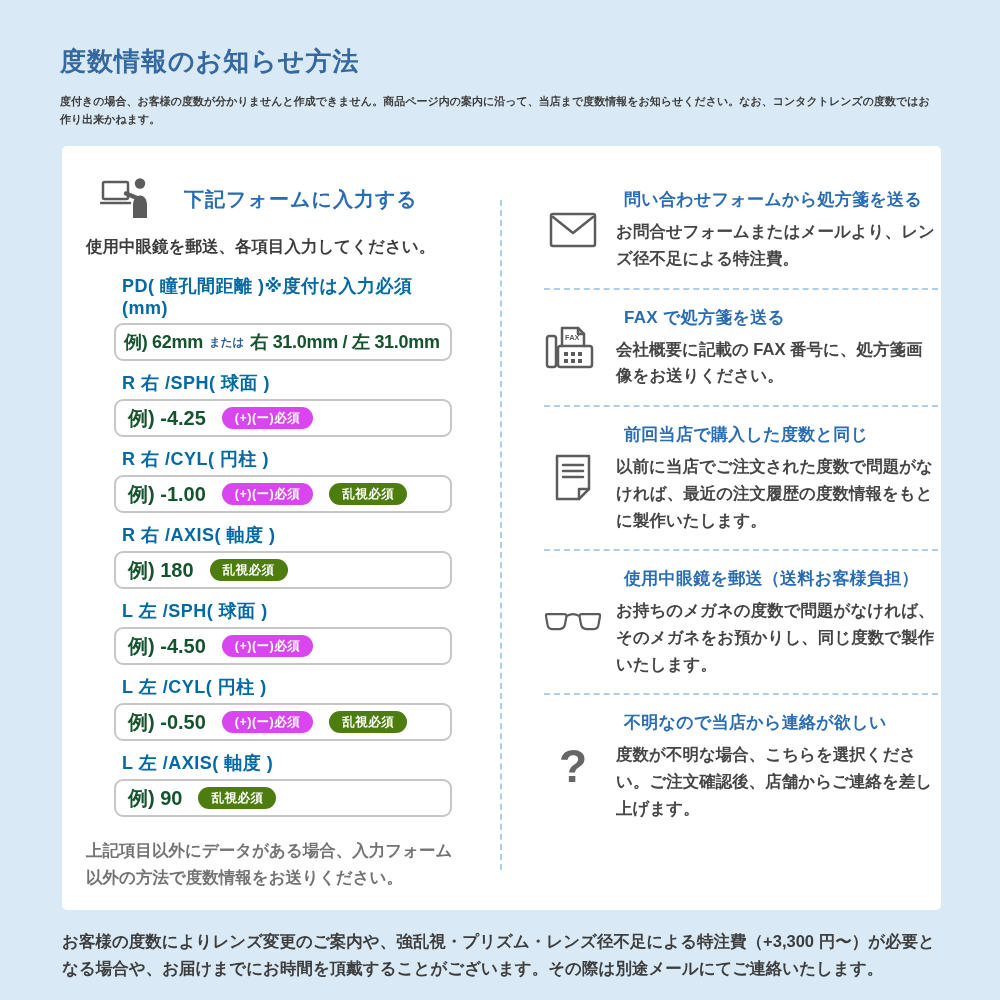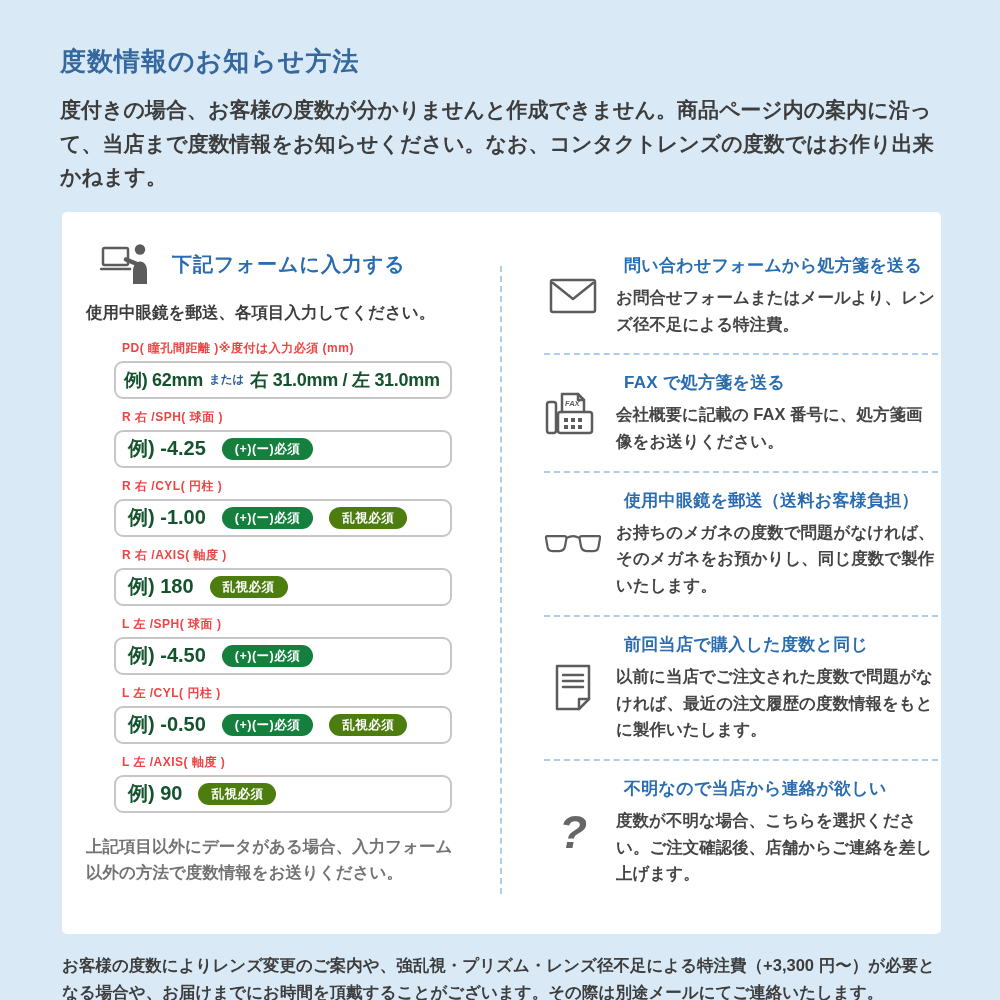--- a/index.html
+++ b/index.html
@@ -14,69 +14,69 @@
   .page-title {
     margin:0 60px;
     font-size:26px;
     font-weight:bold;
     color:#35689e;
     letter-spacing:1px;
   }
   .intro {
     margin:14px 60px 0 60px;
     max-width:885px;
-    font-size:21px;
+    font-size:11px;
     font-weight:bold;
     color:#3d3d3d;
     line-height:1.6;
   }
   .panel {
     margin:18px 59px 0 62px;
     background:#ffffff;
     border-radius:5px;
     min-height:722px;
     display:flex;
     padding:26px 0 20px 0;
   }
   
   .col-left { width:438px; flex:0 0 438px; padding-left:24px; }
-  .form-head { display:flex; align-items:center; gap:20px; margin:4px 0 14px 14px; }
+  .form-head { display:flex; align-items:center; gap:32px; margin:4px 0 14px 14px; }
   .form-head-title { font-size:20px; font-weight:bold; color:#2a6cb0; letter-spacing:1px; }
   .instruction { font-size:16.5px; font-weight:bold; color:#3d3d3d; margin:0 0 16px 0; }
   .fgroup { margin:0 0 10px 28px; width:338px; }
   .flabel {
-    font-size:12px; font-weight:bold; color:#ef4444;
+    font-size:18px; font-weight:bold; color:#0369a1;
     margin:0 0 4px 8px; letter-spacing:0.5px;
   }
   .fbox {
     border:2px solid #c6c6c6; border-radius:9px; background:#fff;
     height:38px; display:flex; align-items:center; gap:16px;
     padding:0 12px; white-space:nowrap;
   }
   .fbox-pd { padding:0 8px; gap:6px; }
   .fex { font-size:20px; font-weight:bold; color:#14532d; }
   .fex-pd { font-size:18px; letter-spacing:-0.3px; }
   .fex-small { font-size:11.5px; font-weight:bold; color:#2c5f9b; }
   .badge {
     font-size:12.5px; font-weight:bold; color:#ffffff;
     border-radius:14px; padding:5px 13px; line-height:1; letter-spacing:0.5px;
   }
-  .badge-blue { background:#15803d; }
+  .badge-blue { background:#d946ef; }
   .badge-orange { background:#4d7c0f; }
   .form-note {
     margin:20px 0 0 0; width:375px;
     font-size:16.5px; font-weight:bold; color:#737373; line-height:1.6;
   }
   
   .divider-v { border-left:2px dashed #aecde9; margin:28px 0 20px 0; }
   
   .col-right { flex:1; padding:0 26px 0 42px; }
   .method { display:flex; align-items:center; padding:16px 0; }
   .method:not(:last-child) { border-bottom:2px dashed #aecde9; }
-  .m-icon { width:58px; flex:0 0 58px; display:flex; align-items:flex-end; justify-content:center; margin-right:14px;font-style:italic; }
+  .m-icon { width:58px; flex:0 0 58px; display:flex; align-items:flex-end; justify-content:center; margin-right:14px; }
   .m-title { font-size:17px; font-weight:bold; color:#2a6cb0; margin-bottom:7px; letter-spacing:0.3px;padding-left:8px; }
   .m-body { font-size:16.5px; font-weight:bold; color:#454545; line-height:1.62; width:322px; }
   .q-glyph { font-size:46px; font-weight:bold; color:#666666; font-family:"Liberation Sans",sans-serif; }
   
   .footer {
     margin:18px 55px 0 62px;
     font-size:16.5px; font-weight:bold; color:#3d3d3d; line-height:1.65;
   }
   svg .stroke { fill:none; stroke:#5c5c5c; stroke-width:2.5; stroke-linejoin:round; stroke-linecap:round; }
   svg .fill { fill:#5c5c5c; stroke:none; }
@@ -205,50 +205,50 @@
           </svg>
         </div>
         <div>
           <div class="m-title">FAX で処方箋を送る</div>
           <div class="m-body">会社概要に記載の FAX 番号に、処方箋画像をお送りください。</div>
         </div>
       </div>
 
       <div class="method">
         <div class="m-icon">
-          <svg width="66" height="26" viewBox="0 0 66 26">
-            <path class="stroke" stroke-width="3" d="M3 4 H23 Q26 4 25.5 7 L24 15 Q23 21 17.5 21 H9.5 Q4.5 21 3.8 15 L2.4 7 Q2 4 3 4 Z"></path>
-            <path class="stroke" stroke-width="3" d="M43 4 H63 Q64 4 63.6 7 L62.2 15 Q61.5 21 56.5 21 H48.5 Q43 21 42 15 L40.5 7 Q40 4 43 4 Z"></path>
-            <path class="stroke" stroke-width="3" d="M26 6 Q33 2 40 6"></path>
-          </svg>
-        </div>
-        <div>
-          <div class="m-title">使用中眼鏡を郵送（送料お客様負担）</div>
-          <div class="m-body">お持ちのメガネの度数で問題がなければ、そのメガネをお預かりし、同じ度数で製作いたします。</div>
-        </div>
-      </div>
-
-      <div class="method">
-        <div class="m-icon">
           <svg width="40" height="48" viewBox="0 0 40 48">
             <path class="stroke" d="M4 2 H36 V35 L26 45 H4 Z"></path>
             <path class="stroke" d="M36 35 H26 V45"></path>
             <path class="stroke" d="M10 11 H30"></path>
             <path class="stroke" d="M10 17 H30"></path>
             <path class="stroke" d="M10 23 H30"></path>
           </svg>
         </div>
         <div>
           <div class="m-title">前回当店で購入した度数と同じ</div>
           <div class="m-body">以前に当店でご注文された度数で問題がなければ、最近の注文履歴の度数情報をもとに製作いたします。</div>
         </div>
       </div>
 
       <div class="method">
         <div class="m-icon">
+          <svg width="66" height="26" viewBox="0 0 66 26">
+            <path class="stroke" stroke-width="3" d="M3 4 H23 Q26 4 25.5 7 L24 15 Q23 21 17.5 21 H9.5 Q4.5 21 3.8 15 L2.4 7 Q2 4 3 4 Z"></path>
+            <path class="stroke" stroke-width="3" d="M43 4 H63 Q64 4 63.6 7 L62.2 15 Q61.5 21 56.5 21 H48.5 Q43 21 42 15 L40.5 7 Q40 4 43 4 Z"></path>
+            <path class="stroke" stroke-width="3" d="M26 6 Q33 2 40 6"></path>
+          </svg>
+        </div>
+        <div>
+          <div class="m-title">使用中眼鏡を郵送（送料お客様負担）</div>
+          <div class="m-body">お持ちのメガネの度数で問題がなければ、そのメガネをお預かりし、同じ度数で製作いたします。</div>
+        </div>
+      </div>
+
+      <div class="method">
+        <div class="m-icon">
           <span class="q-glyph">?</span>
         </div>
         <div>
           <div class="m-title">不明なので当店から連絡が欲しい</div>
           <div class="m-body">度数が不明な場合、こちらを選択ください。ご注文確認後、店舗からご連絡を差し上げます。</div>
         </div>
       </div>
 
     </div>
   </div>

